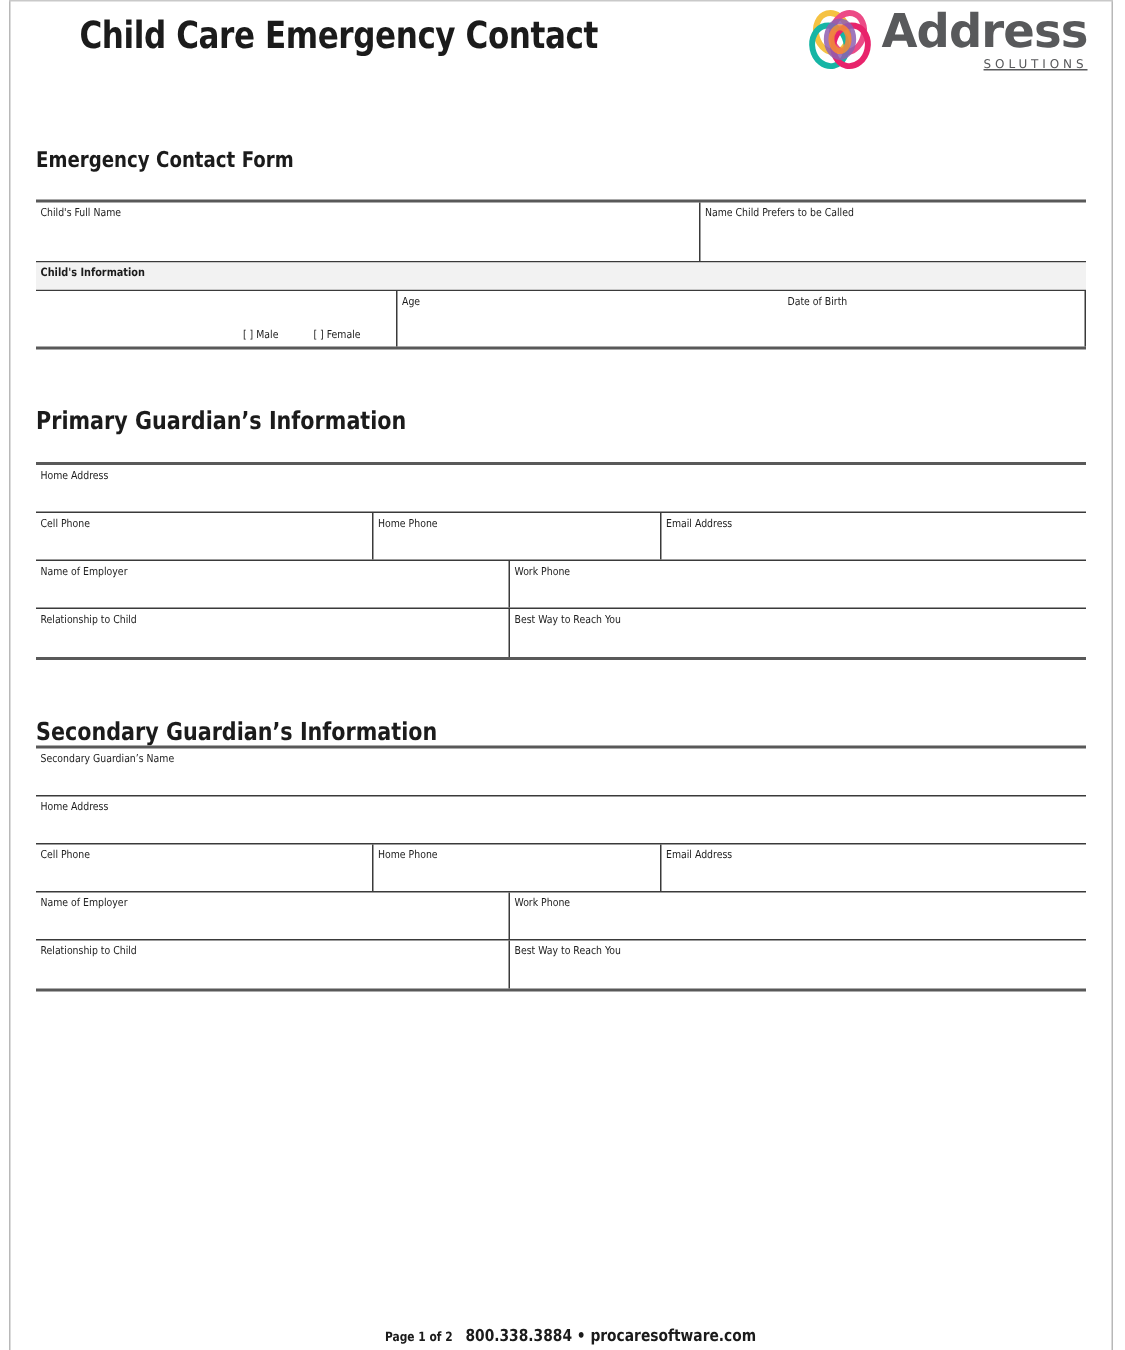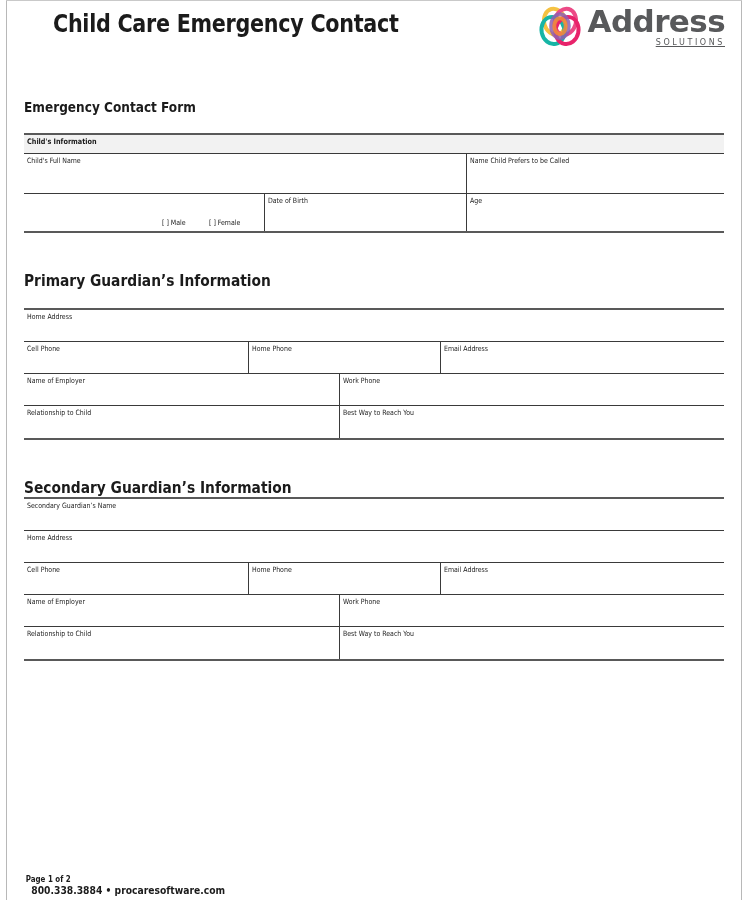--- a/index.html
+++ b/index.html
@@ -143,21 +143,20 @@
 
   
   .footer {
     position: absolute;
     left: 24px;
     right: 8px;
     bottom: 3px;
     display: flex;
     justify-content: center;
     align-items: baseline;
-    flex-direction: column;
   }
   .foot-left, .foot-right {
     font-size: 8.5px;
     font-weight: bold;
     color: #1b1b1b;
     font-family: "DejaVu Sans Condensed", "Liberation Sans Narrow", "Liberation Sans", sans-serif;
     transform: scaleX(0.93);
     white-space: nowrap;
   }
   .foot-left { transform-origin: left baseline; }
@@ -192,45 +191,45 @@
           <div class="logo-word">Address</div>
           <div class="logo-sub">SOLUTIONS</div>
         </div>
       </div>
     </div>
 
     <div class="sect-h1" style="margin-top:29px;">Emergency Contact Form</div>
 
     <div class="ftable" style="margin-top:18px;">
 
+      <div class="frow" style="height:40px;">
+        <div class="fcell" style="width:443px;">
+          <div class="flabel">Child's Full Name</div>
+        </div>
+        <div class="fcell last" style="width:257px;">
+          <div class="flabel">Name Child Prefers to be Called</div>
+        </div>
+      </div>
+
       <div class="frow">
         <div class="fcell hdr last" style="width:700px;">
           <div class="flabel">Child's Information</div>
-        </div>
-      </div>
-
-      <div class="frow" style="height:40px;">
-        <div class="fcell" style="width:443px;">
-          <div class="flabel">Child's Full Name</div>
-        </div>
-        <div class="fcell last" style="width:257px;">
-          <div class="flabel">Name Child Prefers to be Called</div>
         </div>
       </div>
 
       <div class="frow last" style="height:37px;">
         <div class="fcell gender" style="width:241px;justify-content:flex-end;">
           <div class="flabel">[  ] Male</div>
           <div class="flabel">[  ] Female</div>
         </div>
+        <div class="fcell last" style="width:257px;">
+          <div class="flabel">Age</div>
+        </div>
         <div class="fcell" style="width:202px;">
           <div class="flabel">Date of Birth</div>
-        </div>
-        <div class="fcell last" style="width:257px;">
-          <div class="flabel">Age</div>
         </div>
       </div>
 
     </div>
 
     <div class="sect-h2" style="margin-top:38px;">Primary Guardian’s Information</div>
 
     <div class="ftable" style="margin-top:18px;">
 
 

